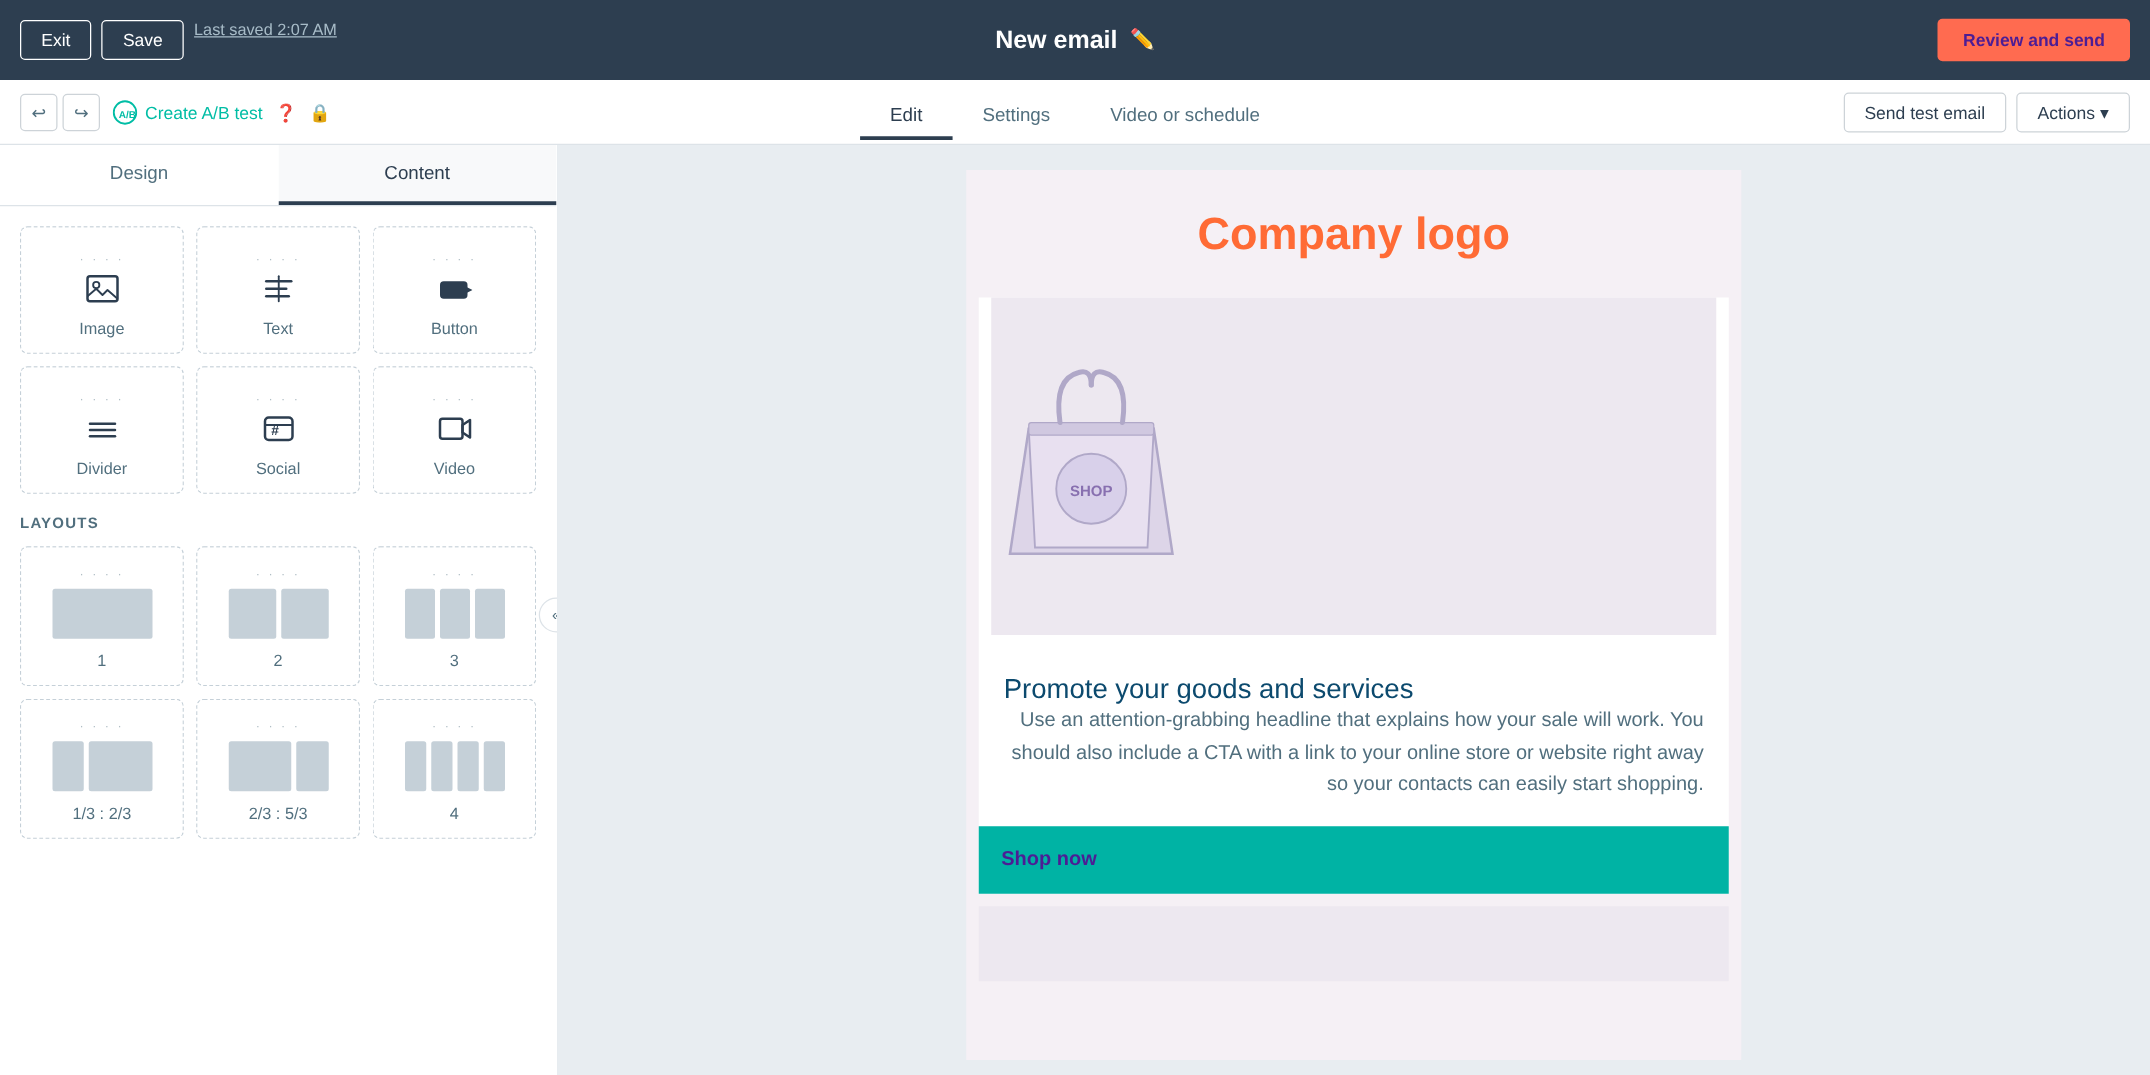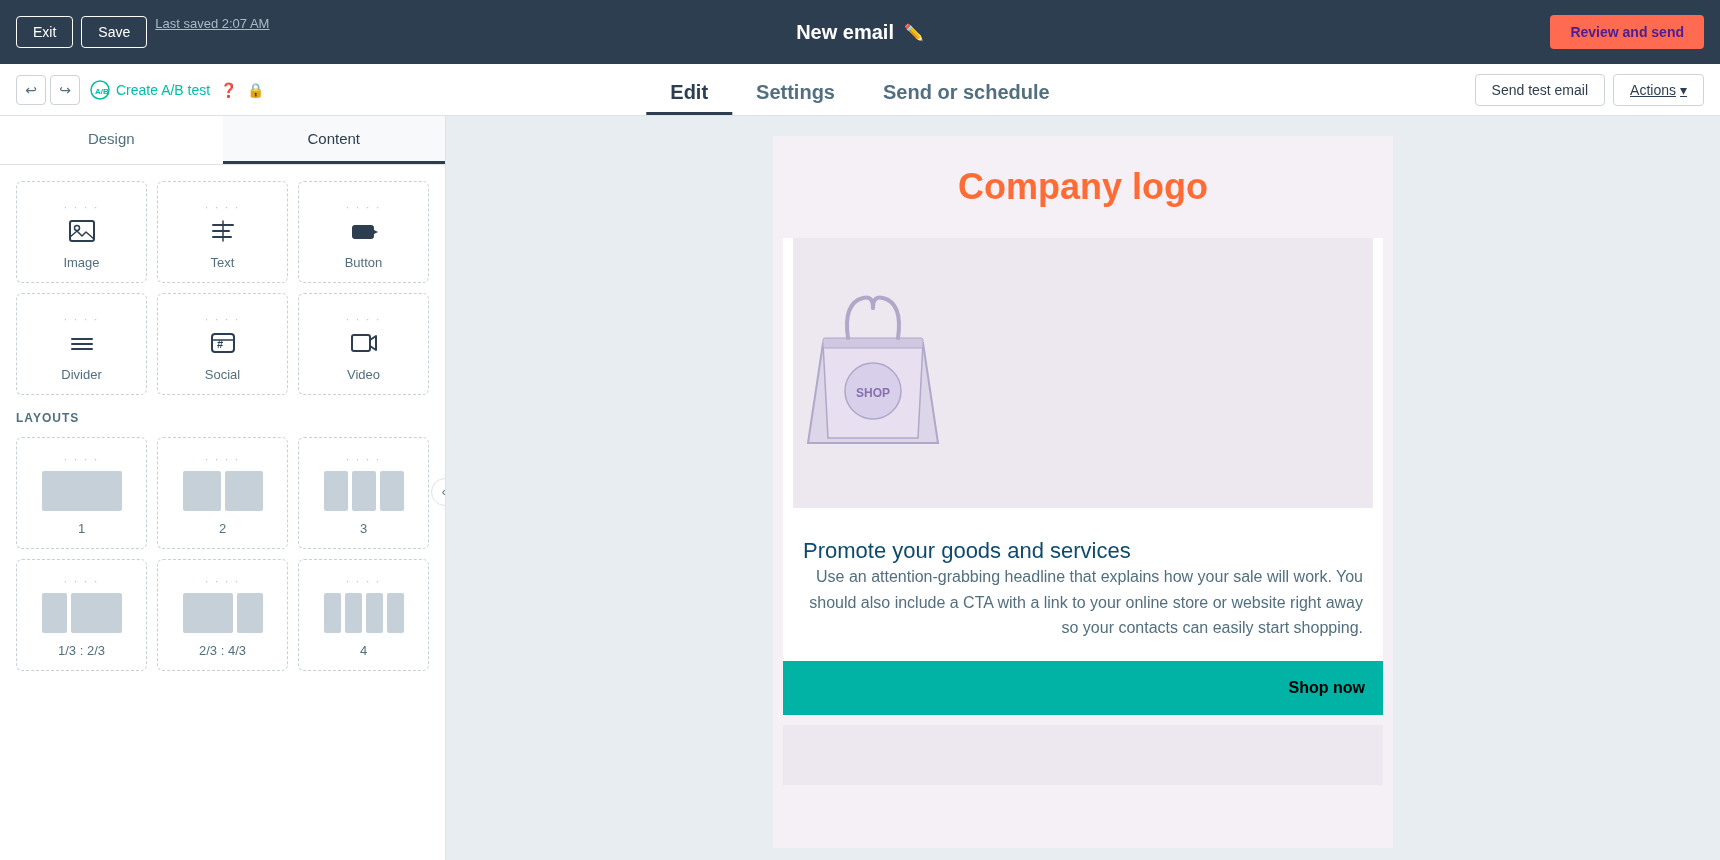--- a/index.html
+++ b/index.html
@@ -41,33 +41,33 @@
       background: none; border: 1px solid #cdd3d8; border-radius: 4px;
       width: 30px; height: 30px; cursor: pointer; display: flex; align-items: center; justify-content: center;
       font-size: 14px; color: #516f7e;
     }
     .ab-test { display: flex; align-items: center; gap: 6px; color: #00bda5; font-size: 14px; cursor: pointer; font-weight: 500; }
     .ab-icon { width: 20px; height: 20px; }
     .help-icon { color: #7c98a7; font-size: 14px; cursor: pointer; }
     .lock-icon { color: #7c98a7; font-size: 14px; }
     .second-bar-center { position: absolute; left: 50%; transform: translateX(-50%); display: flex; gap: 0; }
     .tab-btn {
-      background: none; border: none; padding: 8px 24px; font-size: 20px; cursor: pointer;
-      color: #516f7e; font-weight: 700; border-bottom: 3px solid transparent; position: relative; top: 4px;
+      background: none; border: none; padding: 8px 24px; font-size: 15px; cursor: pointer;
+      color: #516f7e; font-weight: 400; border-bottom: 3px solid transparent; position: relative; top: 4px;
     }
     .tab-btn.active { color: #2d3e50; border-bottom: 3px solid #2d3e50; }
     .second-bar-right { margin-left: auto; display: flex; gap: 8px; }
     .btn-send-test {
       background: #fff; border: 1px solid #cdd3d8; color: #2d3e50;
       padding: 7px 16px; border-radius: 4px; cursor: pointer; font-size: 14px;
     }
     .btn-actions {
       background: #fff; border: 1px solid #cdd3d8; color: #2d3e50;
       padding: 7px 16px; border-radius: 4px; cursor: pointer; font-size: 14px;
-      display: flex; align-items: center; gap: 4px; text-decoration: underline;
+      display: flex; align-items: center; gap: 4px;
     }
 
     
     .main-layout { display: flex; height: calc(860px - 108px); }
 
     
     .sidebar {
       width: 446px; min-width: 446px; background: #fff;
       border-right: 1px solid #dde3e8; overflow-y: auto; position: relative;
     }
@@ -124,21 +124,21 @@
     .email-card {
       background: #fff; margin: 0 10px;
     }
     .product-image-area {
       background: #ede8f0; height: 270px; display: flex; align-items: center; margin: 10px;
     }
     .email-content-area { padding: 20px 20px 0; }
     .promote-heading { font-size: 22px; font-weight: 400; color: #0c4a6e; }
     .promote-body { font-size: 16px; color: #516f7e; line-height: 1.6; margin-bottom: 20px; text-align: right; }
     .shop-now-btn {
-      display: block; background: #00b3a4; color: #000000; text-align: right;
+      display: block; background: #00b3a4; color: #4c1d95; text-align: left;
       padding: 18px; font-size: 16px; font-weight: 600; cursor: pointer;
       border: none; width: 100%; margin: 0 0 10px;
     }
     .bottom-section { background: #ede8f0; height: 60px; margin: 10px; }
 
     
     ::-webkit-scrollbar { width: 6px; }
     ::-webkit-scrollbar-track { background: #f0f3f5; }
     ::-webkit-scrollbar-thumb { background: #c5d0d8; border-radius: 3px; }
   </style>
@@ -172,21 +172,21 @@
         <text x="5" y="14" font-size="8" fill="#00bda5" font-weight="bold">A/B</text>
       </svg>
       <span>Create A/B test</span>
     </div>
     <span class="help-icon">❓</span>
     <span class="lock-icon">🔒</span>
   </div>
   <div class="second-bar-center">
     <button class="tab-btn active">Edit</button>
     <button class="tab-btn">Settings</button>
-    <button class="tab-btn">Send or schedule</button>
+    <button class="tab-btn">Video or schedule</button>
   </div>
   <div class="second-bar-right">
     <button class="btn-send-test">Send test email</button>
     <button class="btn-actions">
       <span>Actions</span>
       <span>▾</span>
     </button>
   </div>
 </div>
 
@@ -301,21 +301,21 @@
           </div>
           <span>1/3 : 2/3</span>
         </div>
 
         <div class="layout-item">
           <span class="layout-dots">· · · ·</span>
           <div class="layout-preview">
             <div class="layout-col wide"></div>
             <div class="layout-col narrow"></div>
           </div>
-          <span>2/3 : 4/3</span>
+          <span>2/3 : 5/3</span>
         </div>
 
         <div class="layout-item">
           <span class="layout-dots">· · · ·</span>
           <div class="layout-preview">
             <div class="layout-col"></div>
             <div class="layout-col"></div>
             <div class="layout-col"></div>
             <div class="layout-col"></div>
           </div>

